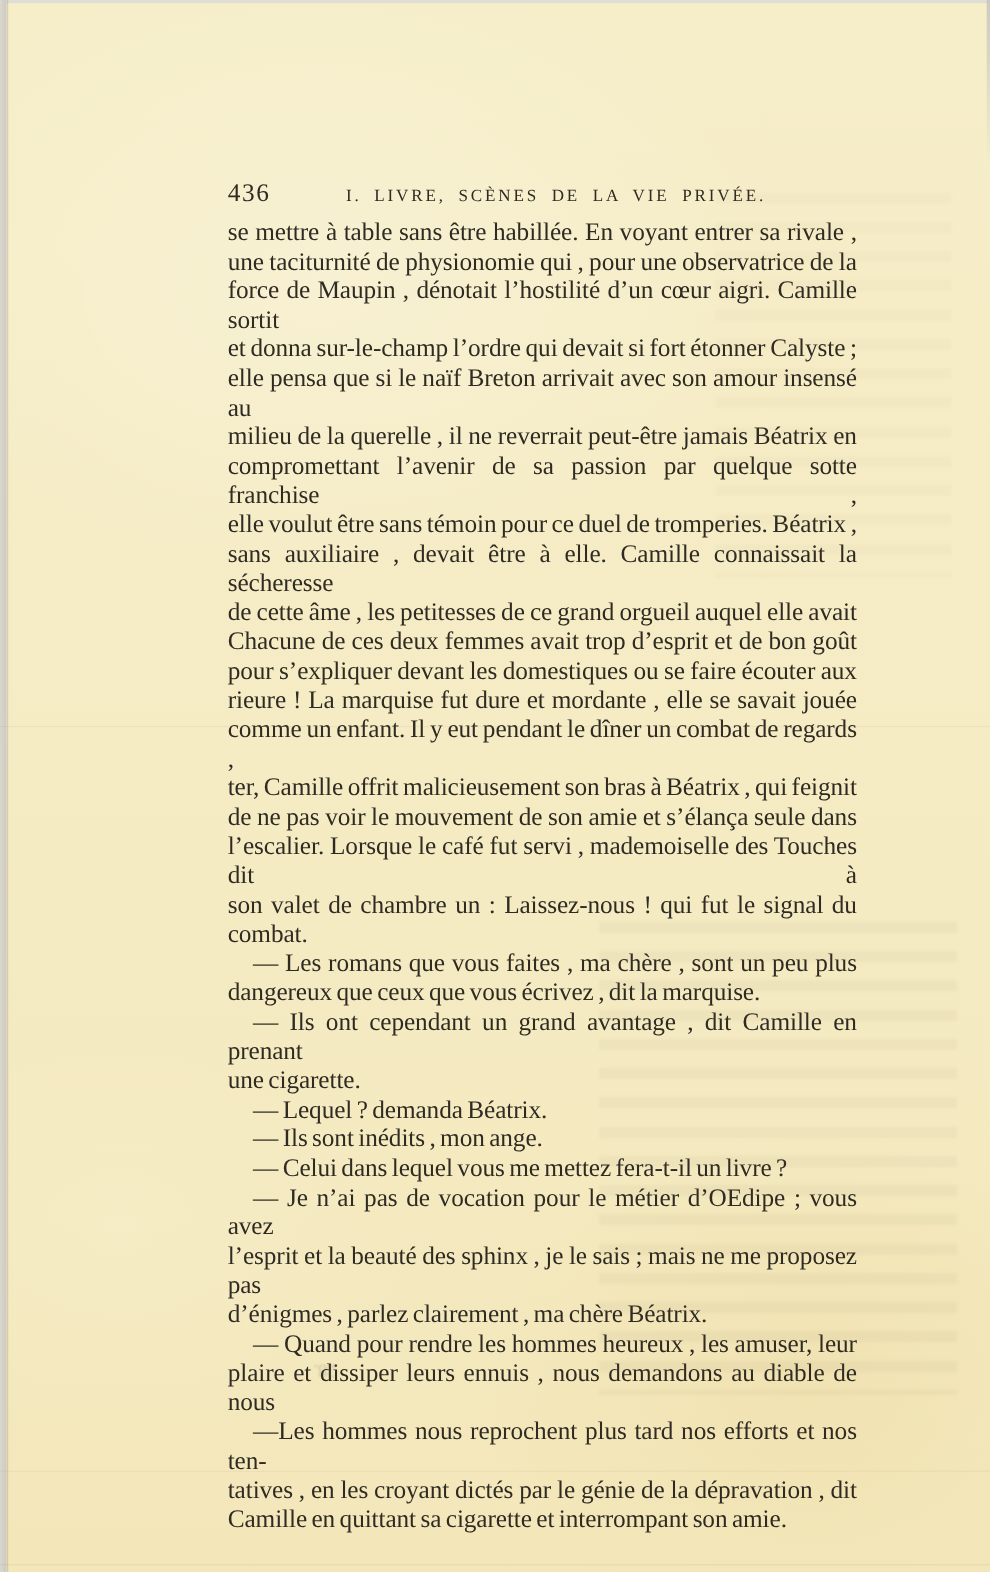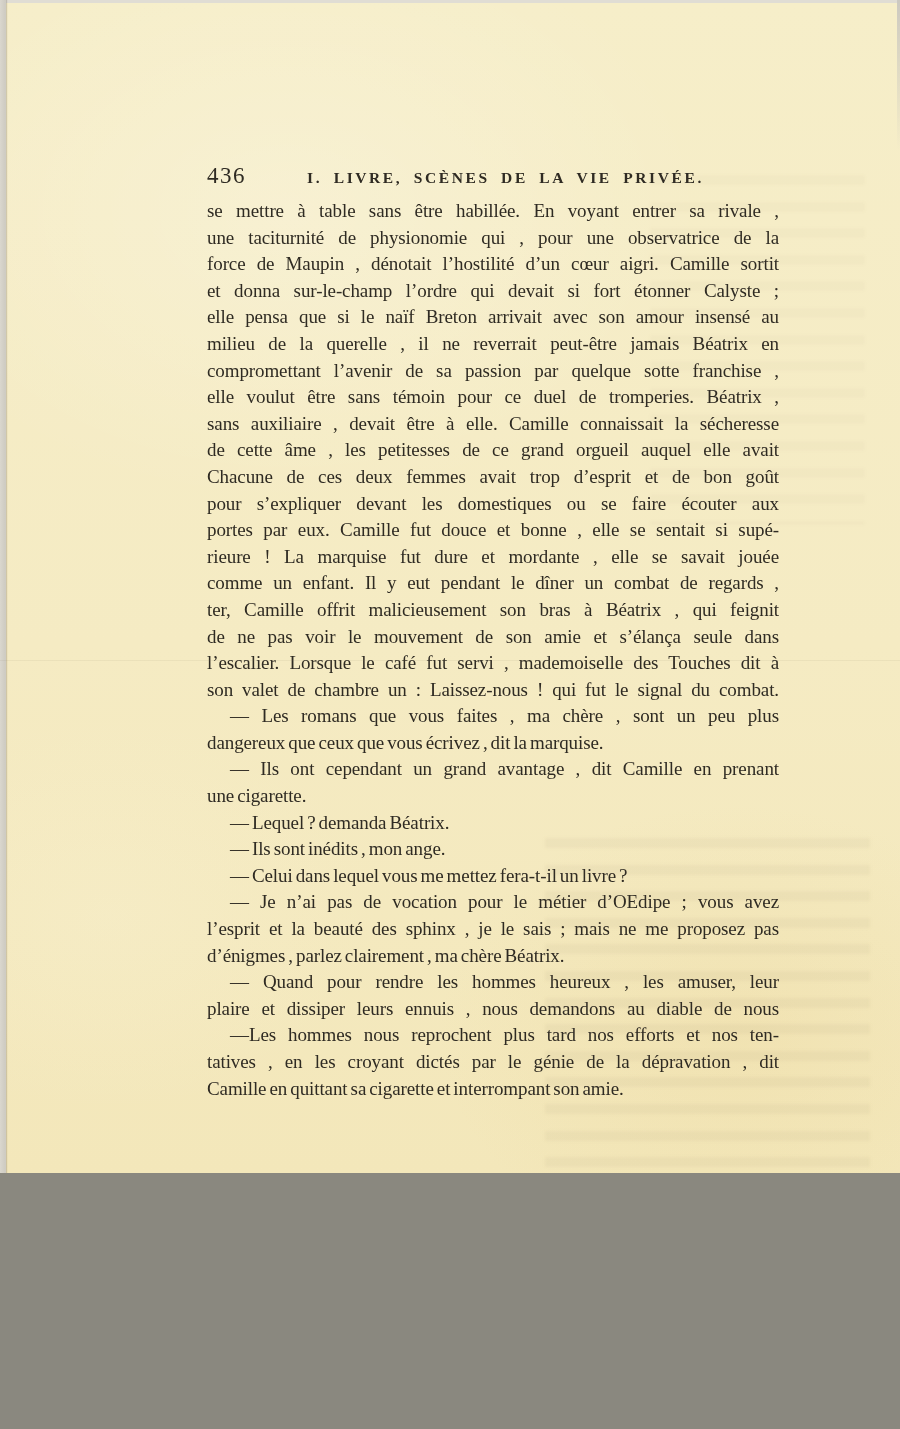--- a/index.html
+++ b/index.html
@@ -1,18 +1,18 @@
 <!DOCTYPE html>
 <html><head>
 <meta charset="utf-8">
 <style>
   html,body{margin:0;padding:0;background:#8a887f;}
   .page{
     position:relative;
-    width:900px;height:1173px;
+    width:900px;height:1429px;
     box-sizing:border-box;
     overflow:hidden;
     background-color:#f5ebc4;
     background-image:
       radial-gradient(ellipse 600px 420px at 32% 18%, rgba(255,255,255,0.20), rgba(255,255,255,0) 70%),
       radial-gradient(ellipse 500px 380px at 82% 88%, rgba(228,201,130,0.18), rgba(228,201,130,0) 60%),
       radial-gradient(ellipse 420px 300px at 12% 78%, rgba(250,243,214,0.25), rgba(250,243,214,0) 65%),
       linear-gradient(180deg,#f6eec9 0%,#f5ebc3 55%,#f3e7ba 100%);
     padding:163px 121px 0 207px;
     font-family:"Liberation Serif","DejaVu Serif",serif;
@@ -26,27 +26,27 @@
   .edge-right{position:absolute;top:0;right:0;width:3px;height:150px;
     background:linear-gradient(180deg,#ccc9c0,rgba(204,201,192,0));}
   
   .crease{position:absolute;left:0;right:0;height:1px;background:rgba(150,138,105,0.10);}
   .crease.c1{top:660px;}
   .crease.c2{top:1337px;}
   .crease.c3{top:1422px;background:rgba(150,138,105,0.14);}
 
   .header{display:flex;align-items:baseline;height:28px;margin-bottom:7px;}
   .pagenum{font-size:23px;letter-spacing:1.5px;}
-  .running-title{flex:1;text-align:center;font-weight:700;font-size:15.5px;
+  .running-title{flex:1;text-align:center;font-weight:400;font-size:15.5px;
     letter-spacing:2.6px;word-spacing:5px;padding-right:14px;white-space:nowrap;}
 
   .text-block{width:572px;}
   .para{margin:0;}
   .line{
-    font-size:19px;line-height:26.6px;
+    font-size:23px;line-height:26.6px;
     letter-spacing:-0.1px;word-spacing:-1.6px;
     text-rendering:optimizeLegibility;
   }
   .line.just{text-align:justify;text-align-last:justify;}
   .line.indent{text-indent:23px;}
 
   
   .ghost-lines{position:absolute;pointer-events:none;
     background:repeating-linear-gradient(180deg,
       rgba(112,100,68,0.05) 0px, rgba(112,100,68,0.05) 10px,
@@ -81,21 +81,20 @@
         <div class="line just">force de Maupin , dénotait l’hostilité d’un cœur aigri. Camille sortit</div>
         <div class="line just">et donna sur-le-champ l’ordre qui devait si fort étonner Calyste ;</div>
         <div class="line just">elle pensa que si le naïf Breton arrivait avec son amour insensé au</div>
         <div class="line just">milieu de la querelle , il ne reverrait peut-être jamais Béatrix en</div>
         <div class="line just">compromettant l’avenir de sa passion par quelque sotte franchise ,</div>
         <div class="line just">elle voulut être sans témoin pour ce duel de tromperies. Béatrix ,</div>
         <div class="line just">sans auxiliaire , devait être à elle. Camille connaissait la sécheresse</div>
         <div class="line just">de cette âme , les petitesses de ce grand orgueil auquel elle avait</div>
         <div class="line just">Chacune de ces deux femmes avait trop d’esprit et de bon goût</div>
         <div class="line just">pour s’expliquer devant les domestiques ou se faire écouter aux</div>
-        <div class="line just">portes par eux. Camille fut douce et bonne , elle se sentait si supé-</div>
         <div class="line just">rieure ! La marquise fut dure et mordante , elle se savait jouée</div>
         <div class="line just">comme un enfant. Il y eut pendant le dîner un combat de regards ,</div>
         <div class="line just">ter, Camille offrit malicieusement son bras à Béatrix , qui feignit</div>
         <div class="line just">de ne pas voir le mouvement de son amie et s’élança seule dans</div>
         <div class="line just">l’escalier. Lorsque le café fut servi , mademoiselle des Touches dit à</div>
         <div class="line just">son valet de chambre un : Laissez-nous ! qui fut le signal du combat.</div>
       </div>
       <div class="para">
         <div class="line just indent">— Les romans que vous faites , ma chère , sont un peu plus</div>
         <div class="line">dangereux que ceux que vous écrivez , dit la marquise.</div>

